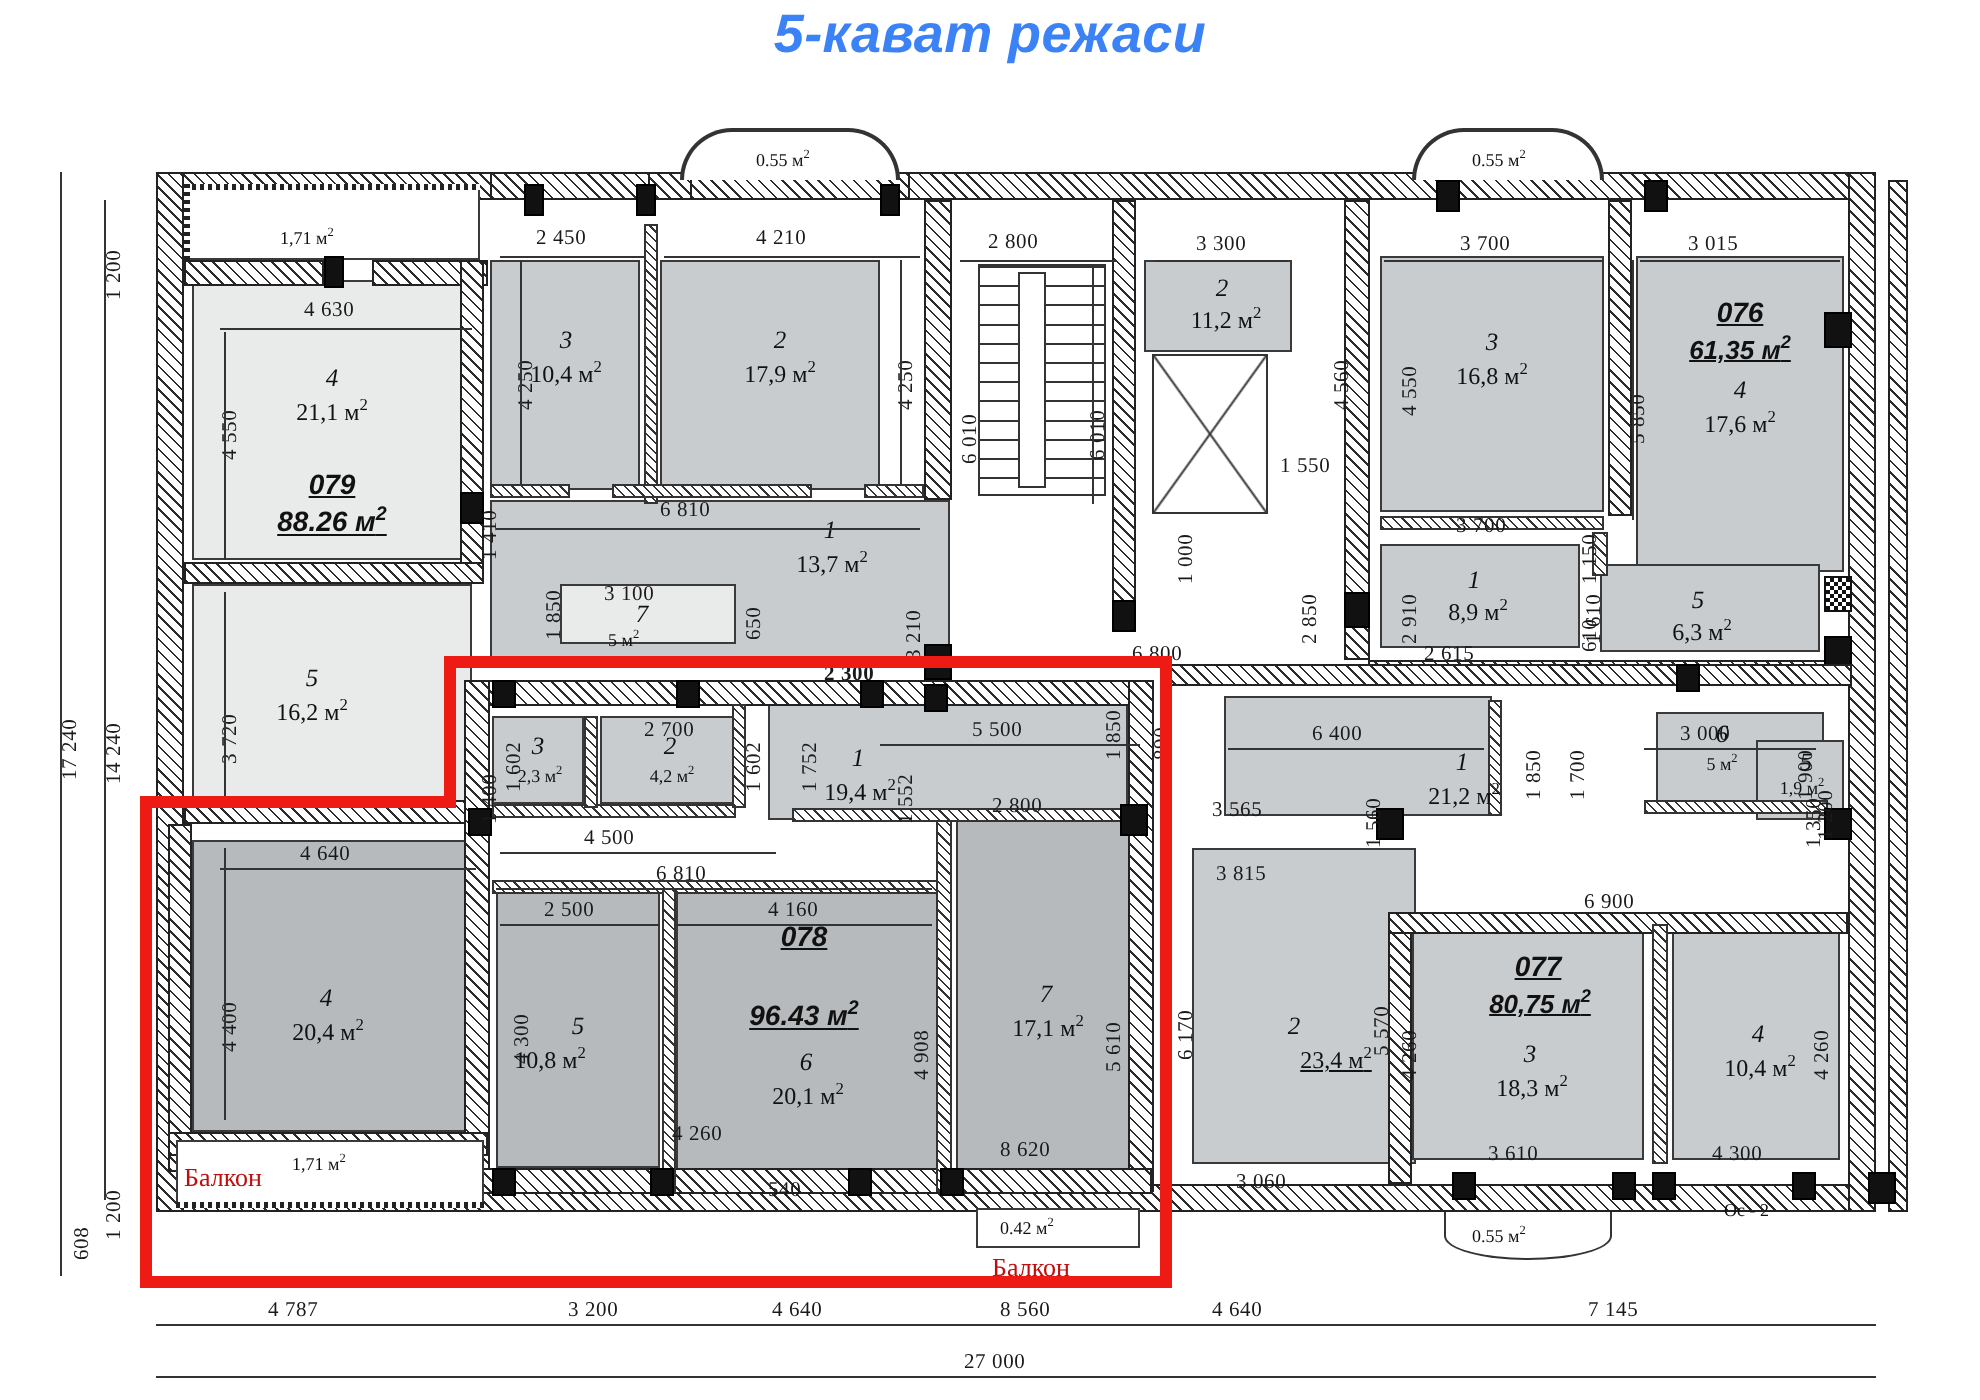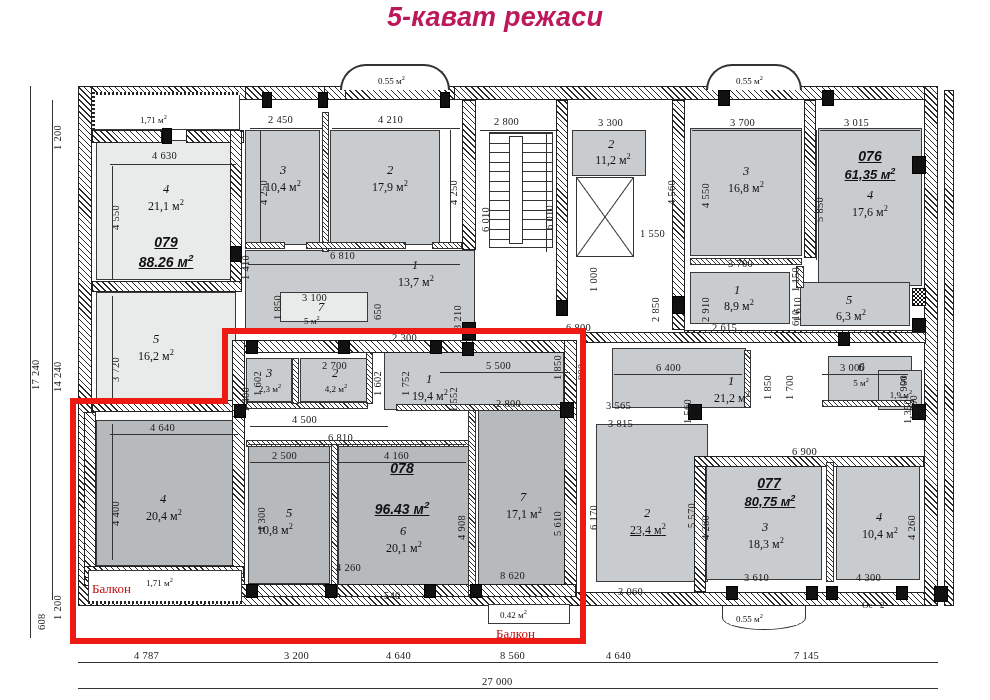--- a/index.html
+++ b/index.html
@@ -12,21 +12,21 @@
     position: relative;
   }
   #sheet { position:absolute; inset:0; }
 
   
   .title {
     position:absolute; top:2px; left:0; width:990px;
     text-align:center;
     font-family:"Liberation Sans", sans-serif;
     font-style:italic; font-weight:700;
-    font-size:27px; color:#be185d;
+    font-size:27px; color:#3b82f6;
     letter-spacing:0.2px;
   }
 
   
   .plan { position:absolute; left:0; top:0; width:990px; height:700px; }
 
   .rm {                      
     position:absolute;
     border:1px solid #3a3a3a;
     background:#c9ccce;
@@ -218,21 +218,21 @@
     <div class="dl v" style="left:260px; top:130px; width:1px; height:112px;"></div>
     <div class="dim v" style="left:448px; top:205px;">4 250</div>
     <div class="dl v" style="left:450px; top:130px; width:1px; height:112px;"></div>
     <div class="dim" style="left:330px; top:250px;">6 810</div>
     <div class="dl" style="left:248px; top:264px; width:212px;"></div>
     <div class="dim v" style="left:240px; top:280px;">1 410</div>
     <div class="dim v" style="left:452px; top:330px;">3 210</div>
     <div class="dim" style="left:302px; top:292px;">3 100</div>
     <div class="dim v" style="left:372px; top:320px;">650</div>
     <div class="dim v" style="left:272px; top:320px;">1 850</div>
-    <div class="dim" style="left:392px; top:332px;">2 300</div>
+    <div class="dim" style="left:412px; top:332px;font-weight:bold;">2 300</div>
     <div class="dim" style="left:566px; top:322px;">6 800</div>
 
     <div class="curve" style="left:340px; top:64px; width:110px; height:26px;"></div>
     <div class="lbl small" style="left:378px; top:74px;">0.55 м<sup style="font-size:0.7em">2</sup></div>
 
     <div class="stair" style="left:489px; top:132px; width:64px; height:116px;"></div>
     <div class="stairbar" style="left:509px; top:136px; width:14px; height:108px;"></div>
     <div class="wall v" style="left:556px; top:100px; width:12px; height:215px;"></div>
     <div class="elev" style="left:576px; top:177px; width:58px; height:80px;"></div>
     <div class="col" style="left:556px; top:300px; width:12px; height:16px;"></div>
@@ -390,32 +390,32 @@
     <div class="col" style="left:912px; top:404px; width:14px; height:16px;"></div>
     <div class="col" style="left:838px; top:332px; width:12px; height:14px;"></div>
 
     <div class="lbl rnum" style="left:716px; top:374px; width:30px;">1</div>
     <div class="lbl rar" style="left:702px; top:390px; width:60px;text-align:center;">21,2 м<sup style="font-size:0.7em">2</sup></div>
     <div class="lbl rnum" style="left:846px; top:360px; width:30px;">6</div>
     <div class="lbl small" style="left:838px; top:376px; width:46px; text-align:center;">5 м<sup style="font-size:0.7em">2</sup></div>
     <div class="lbl rnum" style="left:890px; top:374px; width:26px;">5</div>
     <div class="lbl small" style="left:880px; top:388px; width:42px; text-align:center;">1,9 м<sup style="font-size:0.7em">2</sup></div>
     <div class="lbl rnum" style="left:630px; top:506px; width:34px;">2</div>
-    <div class="lbl rar" style="left:618px; top:522px; width:60px;text-decoration:underline;">23,4 м<sup style="font-size:0.7em">2</sup></div>
+    <div class="lbl rar" style="left:638px; top:522px; width:60px;text-decoration:underline;">23,4 м<sup style="font-size:0.7em">2</sup></div>
 
     <div class="dim" style="left:656px; top:362px;">6 400</div>
     <div class="dl" style="left:614px; top:374px; width:128px;"></div>
     <div class="dim" style="left:840px; top:362px;">3 000</div>
     <div class="dl" style="left:822px; top:374px; width:86px;"></div>
     <div class="dim v" style="left:784px; top:400px;">1 700</div>
     <div class="dim v" style="left:762px; top:400px;">1 850</div>
     <div class="dim v" style="left:898px; top:400px;">1 900</div>
     <div class="dim v" style="left:908px; top:420px;">1 200</div>
     <div class="dim" style="left:606px; top:400px;">3 565</div>
-    <div class="dim" style="left:608px; top:418px;">3 815</div>
+    <div class="dim" style="left:608px; top:432px;">3 815</div>
     <div class="dim v" style="left:682px; top:424px;">1 560</div>
     <div class="dim v" style="left:902px; top:424px;">1 350</div>
     <div class="dim" style="left:792px; top:446px;">6 900</div>
     <div class="dl" style="left:700px; top:458px; width:212px;"></div>
     <div class="dim v" style="left:588px; top:530px;">6 170</div>
     <div class="dim v" style="left:686px; top:528px;">5 570</div>
     <div class="dim" style="left:618px; top:586px;">3 060</div>
 
     <div class="rm" style="left:706px; top:462px; width:116px; height:118px;"></div>
     <div class="rm" style="left:836px; top:462px; width:84px; height:118px;"></div>

